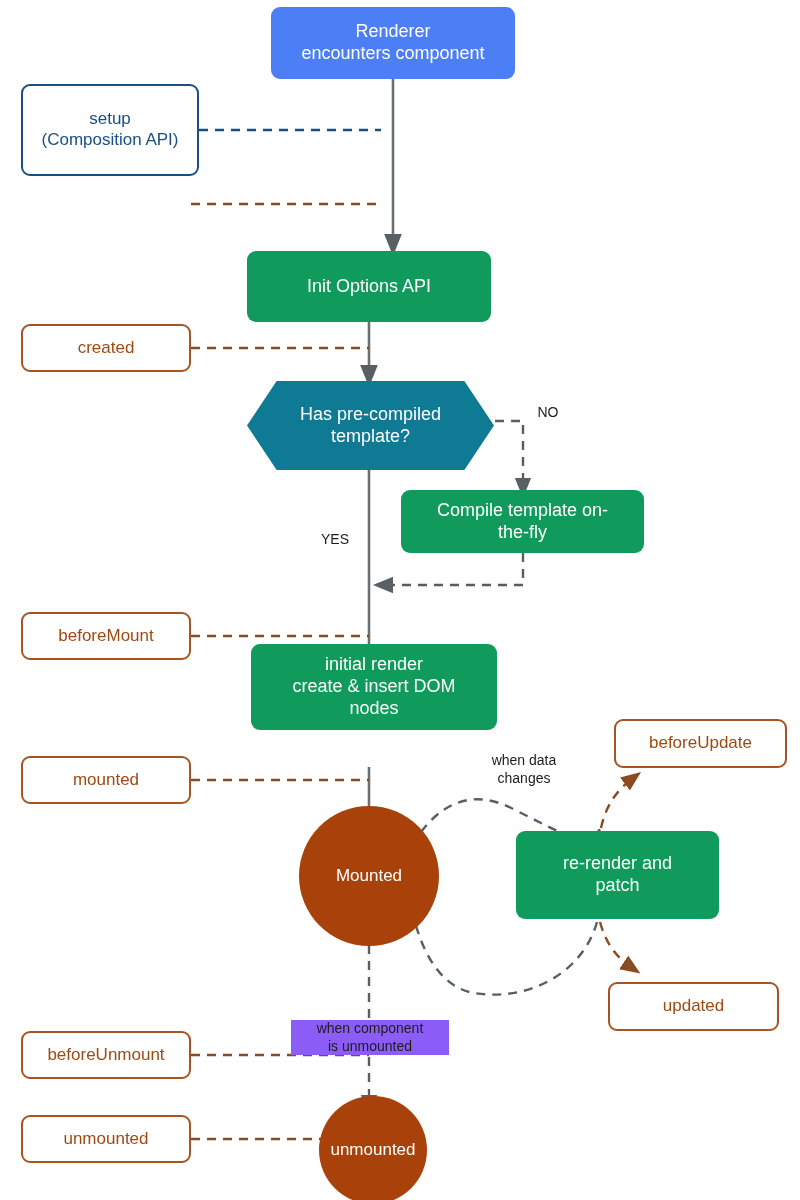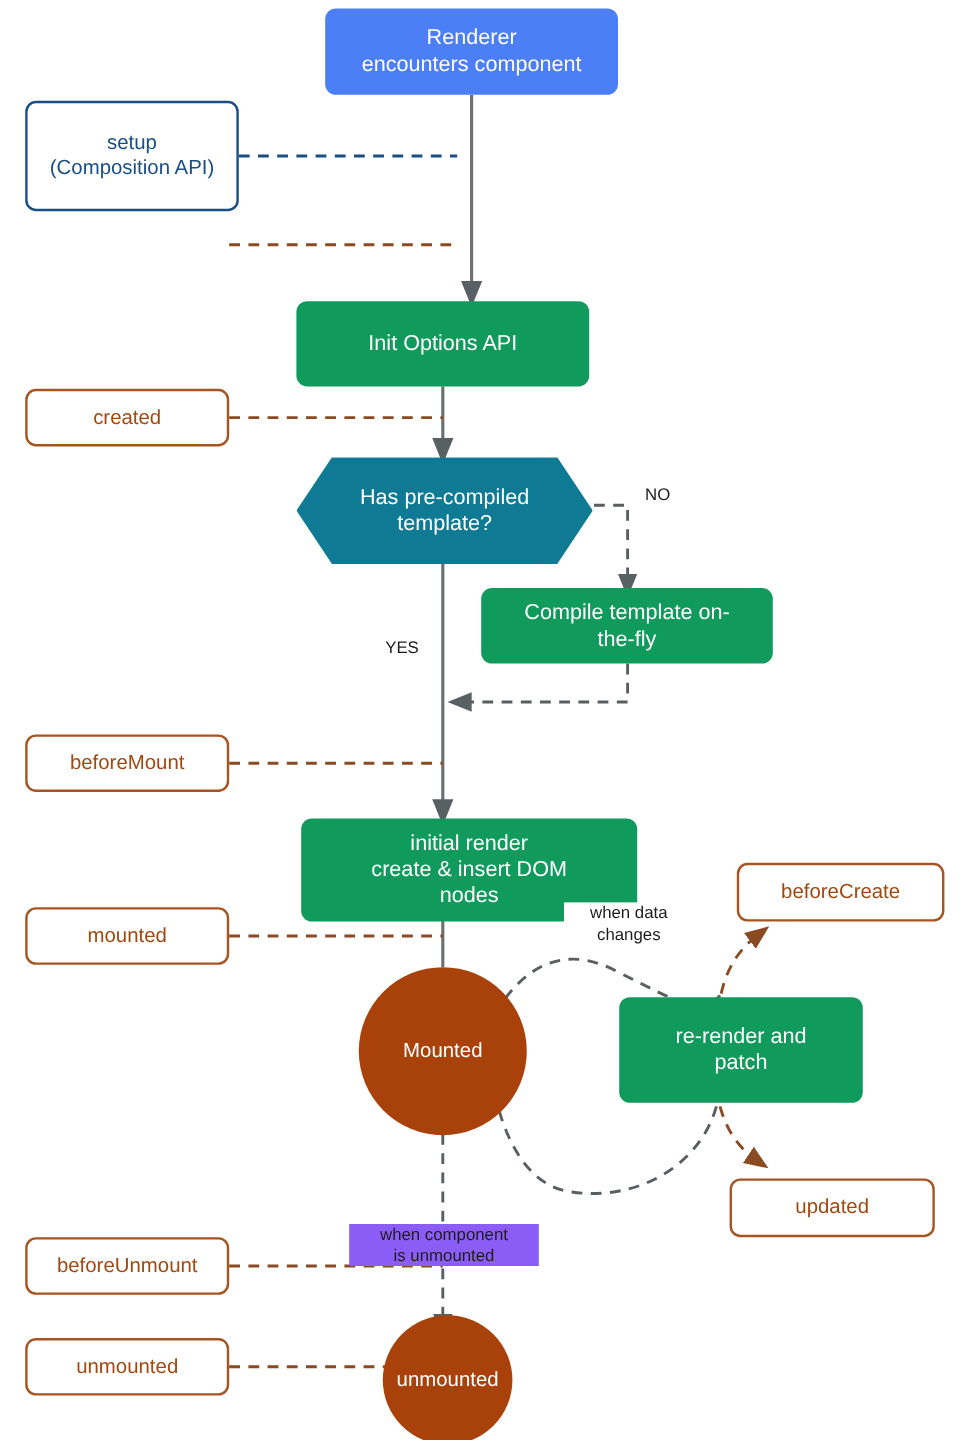--- a/index.html
+++ b/index.html
@@ -137,42 +137,42 @@
 encounters component</div>
 
   <div class="node node-green" style="left:247px; top:251px; width:244px; height:71px;">Init Options API</div>
 
   <div class="node node-hex" style="left:247px; top:381px; width:247px; height:89px;">Has pre-compiled
 template?</div>
 
   <div class="node node-green" style="left:401px; top:490px; width:243px; height:63px;">Compile template on-
 the-fly</div>
 
-  <div class="node node-green" style="left:251px; top:682px; width:280px; height:86px;">initial render
+  <div class="node node-green" style="left:251px; top:644px; width:246px; height:86px;">initial render
 create &amp; insert DOM
 nodes</div>
 
   <div class="node node-circle" style="left:299px; top:806px; width:140px; height:140px;">Mounted</div>
 
   <div class="node node-green" style="left:516px; top:831px; width:203px; height:88px;">re-render and
 patch</div>
 
   <div class="node node-circle" style="left:319px; top:1096px; width:108px; height:108px;">unmounted</div>
 
   <div class="node node-hook-setup" style="left:21px; top:84px; width:178px; height:92px;">setup
 (Composition API)</div>
 
 
   <div class="node node-hook" style="left:21px; top:324px; width:170px; height:48px;">created</div>
 
   <div class="node node-hook" style="left:21px; top:612px; width:170px; height:48px;">beforeMount</div>
 
   <div class="node node-hook" style="left:21px; top:756px; width:170px; height:48px;">mounted</div>
 
-  <div class="node node-hook" style="left:614px; top:719px; width:173px; height:49px;">beforeCreate</div>
+  <div class="node node-hook" style="left:614px; top:719px; width:173px; height:49px;">beforeUpdate</div>
 
   <div class="node node-hook" style="left:608px; top:982px; width:171px; height:49px;">updated</div>
 
   <div class="node node-hook" style="left:21px; top:1031px; width:170px; height:48px;">beforeUnmount</div>
 
   <div class="node node-hook" style="left:21px; top:1115px; width:170px; height:48px;">unmounted</div>
 
   <div class="edge-label" style="left:528px; top:404px; width:40px;">NO</div>
 
   <div class="edge-label" style="left:313px; top:531px; width:44px;">YES</div>

